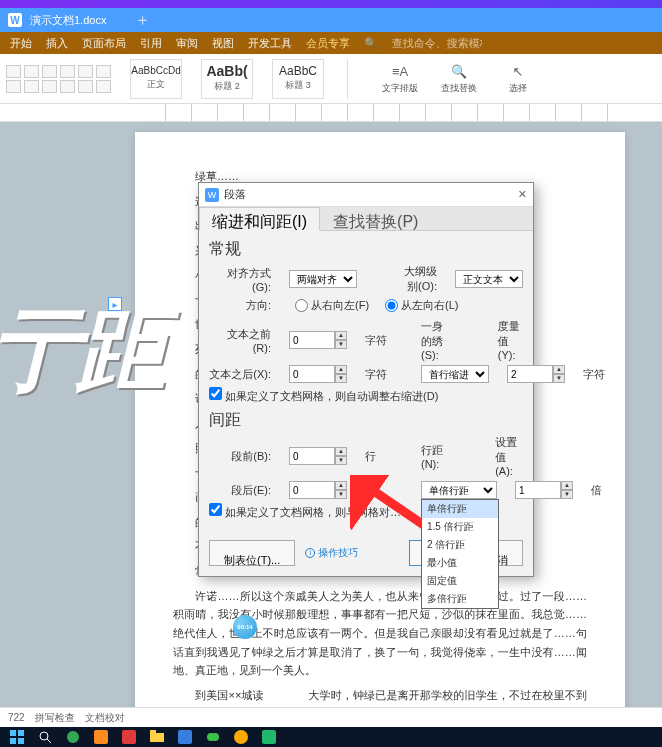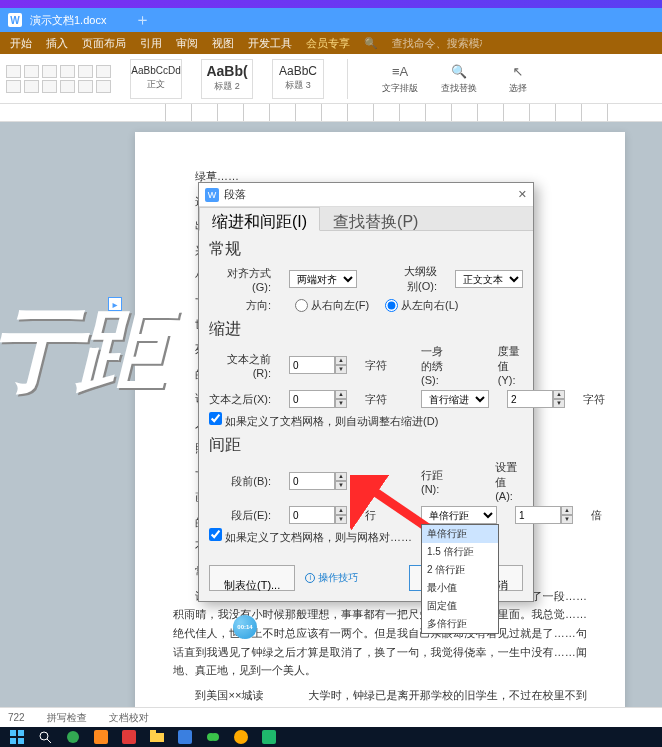--- a/index.html
+++ b/index.html
@@ -85,21 +85,21 @@
 .dlg-foot .tips { font-size: 10px; color: #1e80d0; display: flex; align-items: center; gap: 3px; }
 .dlg-foot .tips .circ { width: 10px; height: 10px; border: 1px solid #1e80d0; border-radius: 50%; font-size: 7px; text-align: center; line-height: 8px; }
 .btn { height: 20px; padding: 12px 14px; background: #f8f8f8; border: 1px solid #aaa; font-size: 11px; cursor: pointer; }
 .btn.primary { border-color: #3a8fd8; color: #1a6fb8; }
 .flex-spacer { flex: 1; }
 
 
 .arrow { position: absolute; left: 350px; top: 475px; width: 130px; height: 90px; pointer-events: none; }
 
 
-.statusbar { position: absolute; bottom: 20px; left: 0; right: 0; height: 20px; background: #fff; border-top: 1px solid #ddd; display: flex; align-items: center; gap: 22px; padding: 0 8px; font-size: 10px; color: #666; }
+.statusbar { position: absolute; bottom: 20px; left: 0; right: 0; height: 20px; background: #fff; border-top: 1px solid #ddd; display: flex; align-items: center; gap: 10px; padding: 0 8px; font-size: 10px; color: #666; }
 
 
 .taskbar { position: absolute; bottom: 0; left: 0; right: 0; height: 20px; background: #0a1628; display: flex; align-items: center; gap: 14px; padding: 0 10px; }
 .taskbar .tb-ico { width: 14px; height: 14px; }
 </style>
 </head>
 <body>
 
 <div class="top-frame"></div>
 
@@ -232,21 +232,20 @@
             </label>
           <label>
               <input type="radio" name="dir" checked="" style="">
               <span>从左向右(L)</span>
             </label>
         </div>
       </div>
     </div>
 
     <div class="dlg-sec">
-      <div class="dlg-sec-title">缩进</div>
       <div class="dlg-row">
         <label>文本之前(R):</label>
         <span class="spin">
             <input class="num" value="0" style="">
             <span class="btns">
               <div>▲</div>
               <div>▼</div>
             </span>
           </span>
         <span class="lbl-sm">字符</span>

